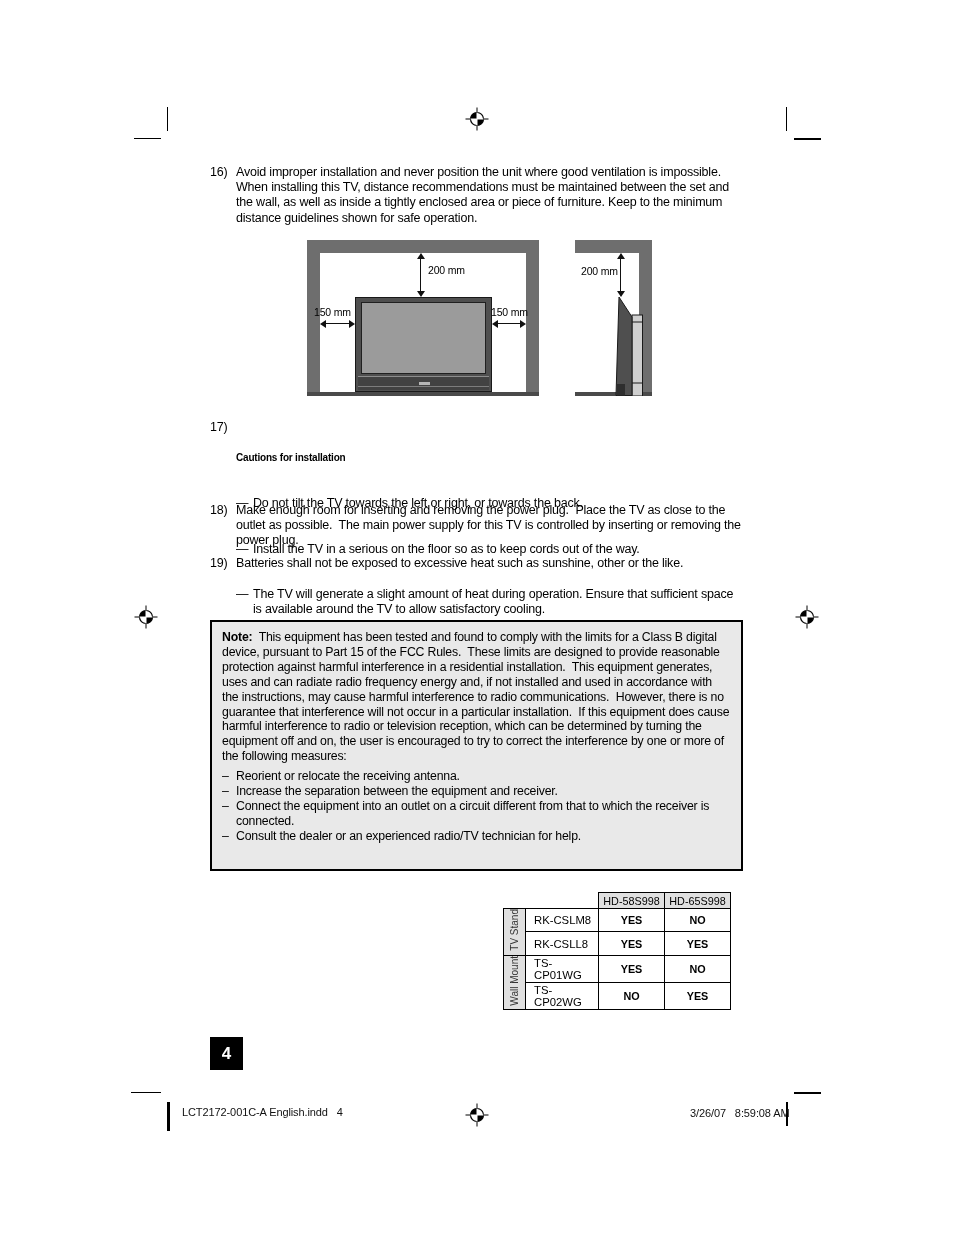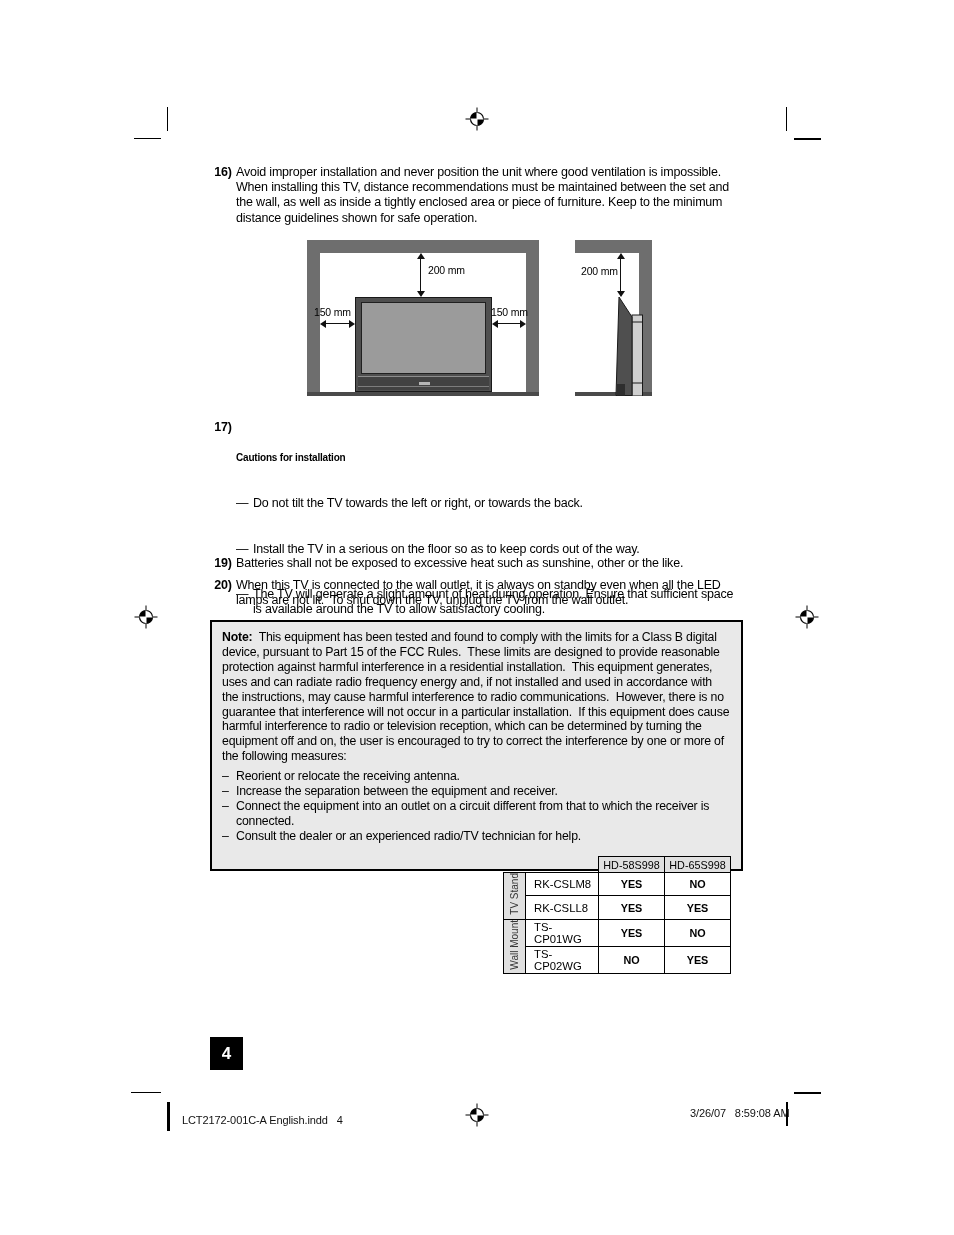--- a/index.html
+++ b/index.html
@@ -13,21 +13,21 @@
     color: #000;
     overflow: hidden;
   }
 
   
   .mark { position: absolute; background: #000; }
   .regmark { position: absolute; width: 24px; height: 24px; }
 
   
   .item { position: absolute; left: 210px; width: 534px; display: flex; }
-  .item .num { width: 26px; flex-shrink: 0; font-weight: bold; font-size: 12.5px; line-height: 15.2px; letter-spacing: -0.2px; text-align: center; }
+  .item .num { width: 26px; flex-shrink: 0; font-weight: normal; font-size: 12.5px; line-height: 15.2px; letter-spacing: -0.2px; }
   .item .txt { width: 506px; font-size: 12.5px; line-height: 15.2px; letter-spacing: -0.2px; white-space: pre-wrap; }
   .item .ttl { font-weight: bold; font-size: 10px; line-height: 15.2px; letter-spacing: -0.2px; }
   .dashrow { display: flex; }
   .dashrow .dash { width: 17px; flex-shrink: 0; font-size: 12.5px; line-height: 15.2px; }
   .dashrow .btxt { flex: 1; font-size: 12.5px; line-height: 15.2px; letter-spacing: -0.2px; white-space: pre-wrap; }
 
   
   .diagram { position: absolute; }
   .wall { position: absolute; background: #6e6e6e; }
   .floor { position: absolute; background: #4a4a4a; }
@@ -59,21 +59,21 @@
   .fccbox .para { font-size: 12.3px; line-height: 14.9px; letter-spacing: -0.2px; white-space: pre-wrap; margin-bottom: 5px; }
   .fccbox .para b { font-size: 12.3px; }
   .fccbox .dashrow .dash { width: 14px; font-size: 12.3px; line-height: 14.9px; }
   .fccbox .dashrow .btxt { font-size: 12.3px; line-height: 14.9px; }
 
   
   .caution { position: absolute; left: 210px; top: 906px; width: 276px;
     font-size: 12.5px; line-height: 15.4px; letter-spacing: -0.2px; white-space: pre-wrap; }
 
   
-  .comptable { position: absolute; left: 503px; top: 856px; border-collapse: collapse; }
+  .comptable { position: absolute; left: 503px; top: 892px; border-collapse: collapse; }
   .comptable td, .comptable th { border: 1.5px solid #000; font-weight: normal; }
   .comptable .hdr td, .comptable .hdr th { height: 16px; }
   .comptable th.colhead { width: 66px; background: #e0e0e0; font-size: 10.8px; text-align: center; }
   .comptable td.blank { border: none; background: transparent; }
   .comptable th.grp { width: 22px; background: #e0e0e0; text-align: center; vertical-align: middle; }
   .comptable .rot { writing-mode: vertical-rl; transform: rotate(180deg); font-size: 10px; letter-spacing: 0; color: #333; display: inline-block; }
   .comptable td.model { width: 73px; font-size: 11.3px; padding-left: 8px; height: 23px; vertical-align: middle; background: #fff; }
   .comptable td.val { width: 66px; font-size: 10.8px; font-weight: bold; text-align: center; vertical-align: middle; background: #fff; }
 
   
@@ -208,30 +208,30 @@
         <span class="dash">—</span>
         <span class="btxt">Install the TV in a serious on the floor so as to keep cords out of the way.</span>
       </div>
       <div class="dashrow">
         <span class="dash">—</span>
         <span class="btxt">The TV will generate a slight amount of heat during operation. Ensure that sufficient space is available around the TV to allow satisfactory cooling.</span>
       </div>
     </div>
   </div>
 
+  <div class="item" style="top:503px;">
+    <span class="num">18)</span>
+    <span class="txt">Make enough room for inserting and removing the power plug.  Place the TV as close to the outlet as possible.  The main power supply for this TV is controlled by inserting or removing the power plug.</span>
+  </div>
 
   <div class="item" style="top:556px;">
     <span class="num">19)</span>
     <span class="txt">Batteries shall not be exposed to excessive heat such as sunshine, other or the like.</span>
   </div>
 
-  <div class="item" style="top:578px;">
-    <span class="num">20)</span>
-    <span class="txt">When this TV is connected to the wall outlet, it is always on standby even when all the LED lamps are not lit.  To shut down the TV, unplug the TV from the wall outlet.</span>
-  </div>
 
   <div class="fccbox">
     <div class="para"><b>Note:</b><span>  This equipment has been tested and found to comply with the limits for a Class B digital device, pursuant to Part 15 of the FCC Rules.  These limits are designed to provide reasonable protection against harmful interference in a residential installation.  This equipment generates, uses and can radiate radio frequency energy and, if not installed and used in accordance with the instructions, may cause harmful interference to radio communications.  However, there is no guarantee that interference will not occur in a particular installation.  If this equipment does cause harmful interference to radio or television reception, which can be determined by turning the equipment off and on, the user is encouraged to try to correct the interference by one or more of the following measures:</span></div>
     <div class="dashrow">
       <span class="dash">–</span>
       <span class="btxt">Reorient or relocate the receiving antenna.</span>
     </div>
     <div class="dashrow">
       <span class="dash">–</span>
       <span class="btxt">Increase the separation between the equipment and receiver.</span>
@@ -275,16 +275,16 @@
       <td class="model">TS-CP02WG</td>
       <td class="val">NO</td>
       <td class="val">YES</td>
     </tr>
   </tbody>
     </table>
 
   <div class="pagenum">4</div>
 
   <div class="mark" style="left:168px;top:1102px;width:1.5px;height:29px;"></div>
-  <div class="footnote" style="left:182px;top:1106px;margin-top:8px;">LCT2172-001C-A English.indd   4</div>
+  <div class="footnote" style="left:182px;top:1106px;">LCT2172-001C-A English.indd   4</div>
   <div class="footnote" style="left:690px;top:1107px;">3/26/07   8:59:08 AM</div>
 
 </div>
 
 </body></html>

